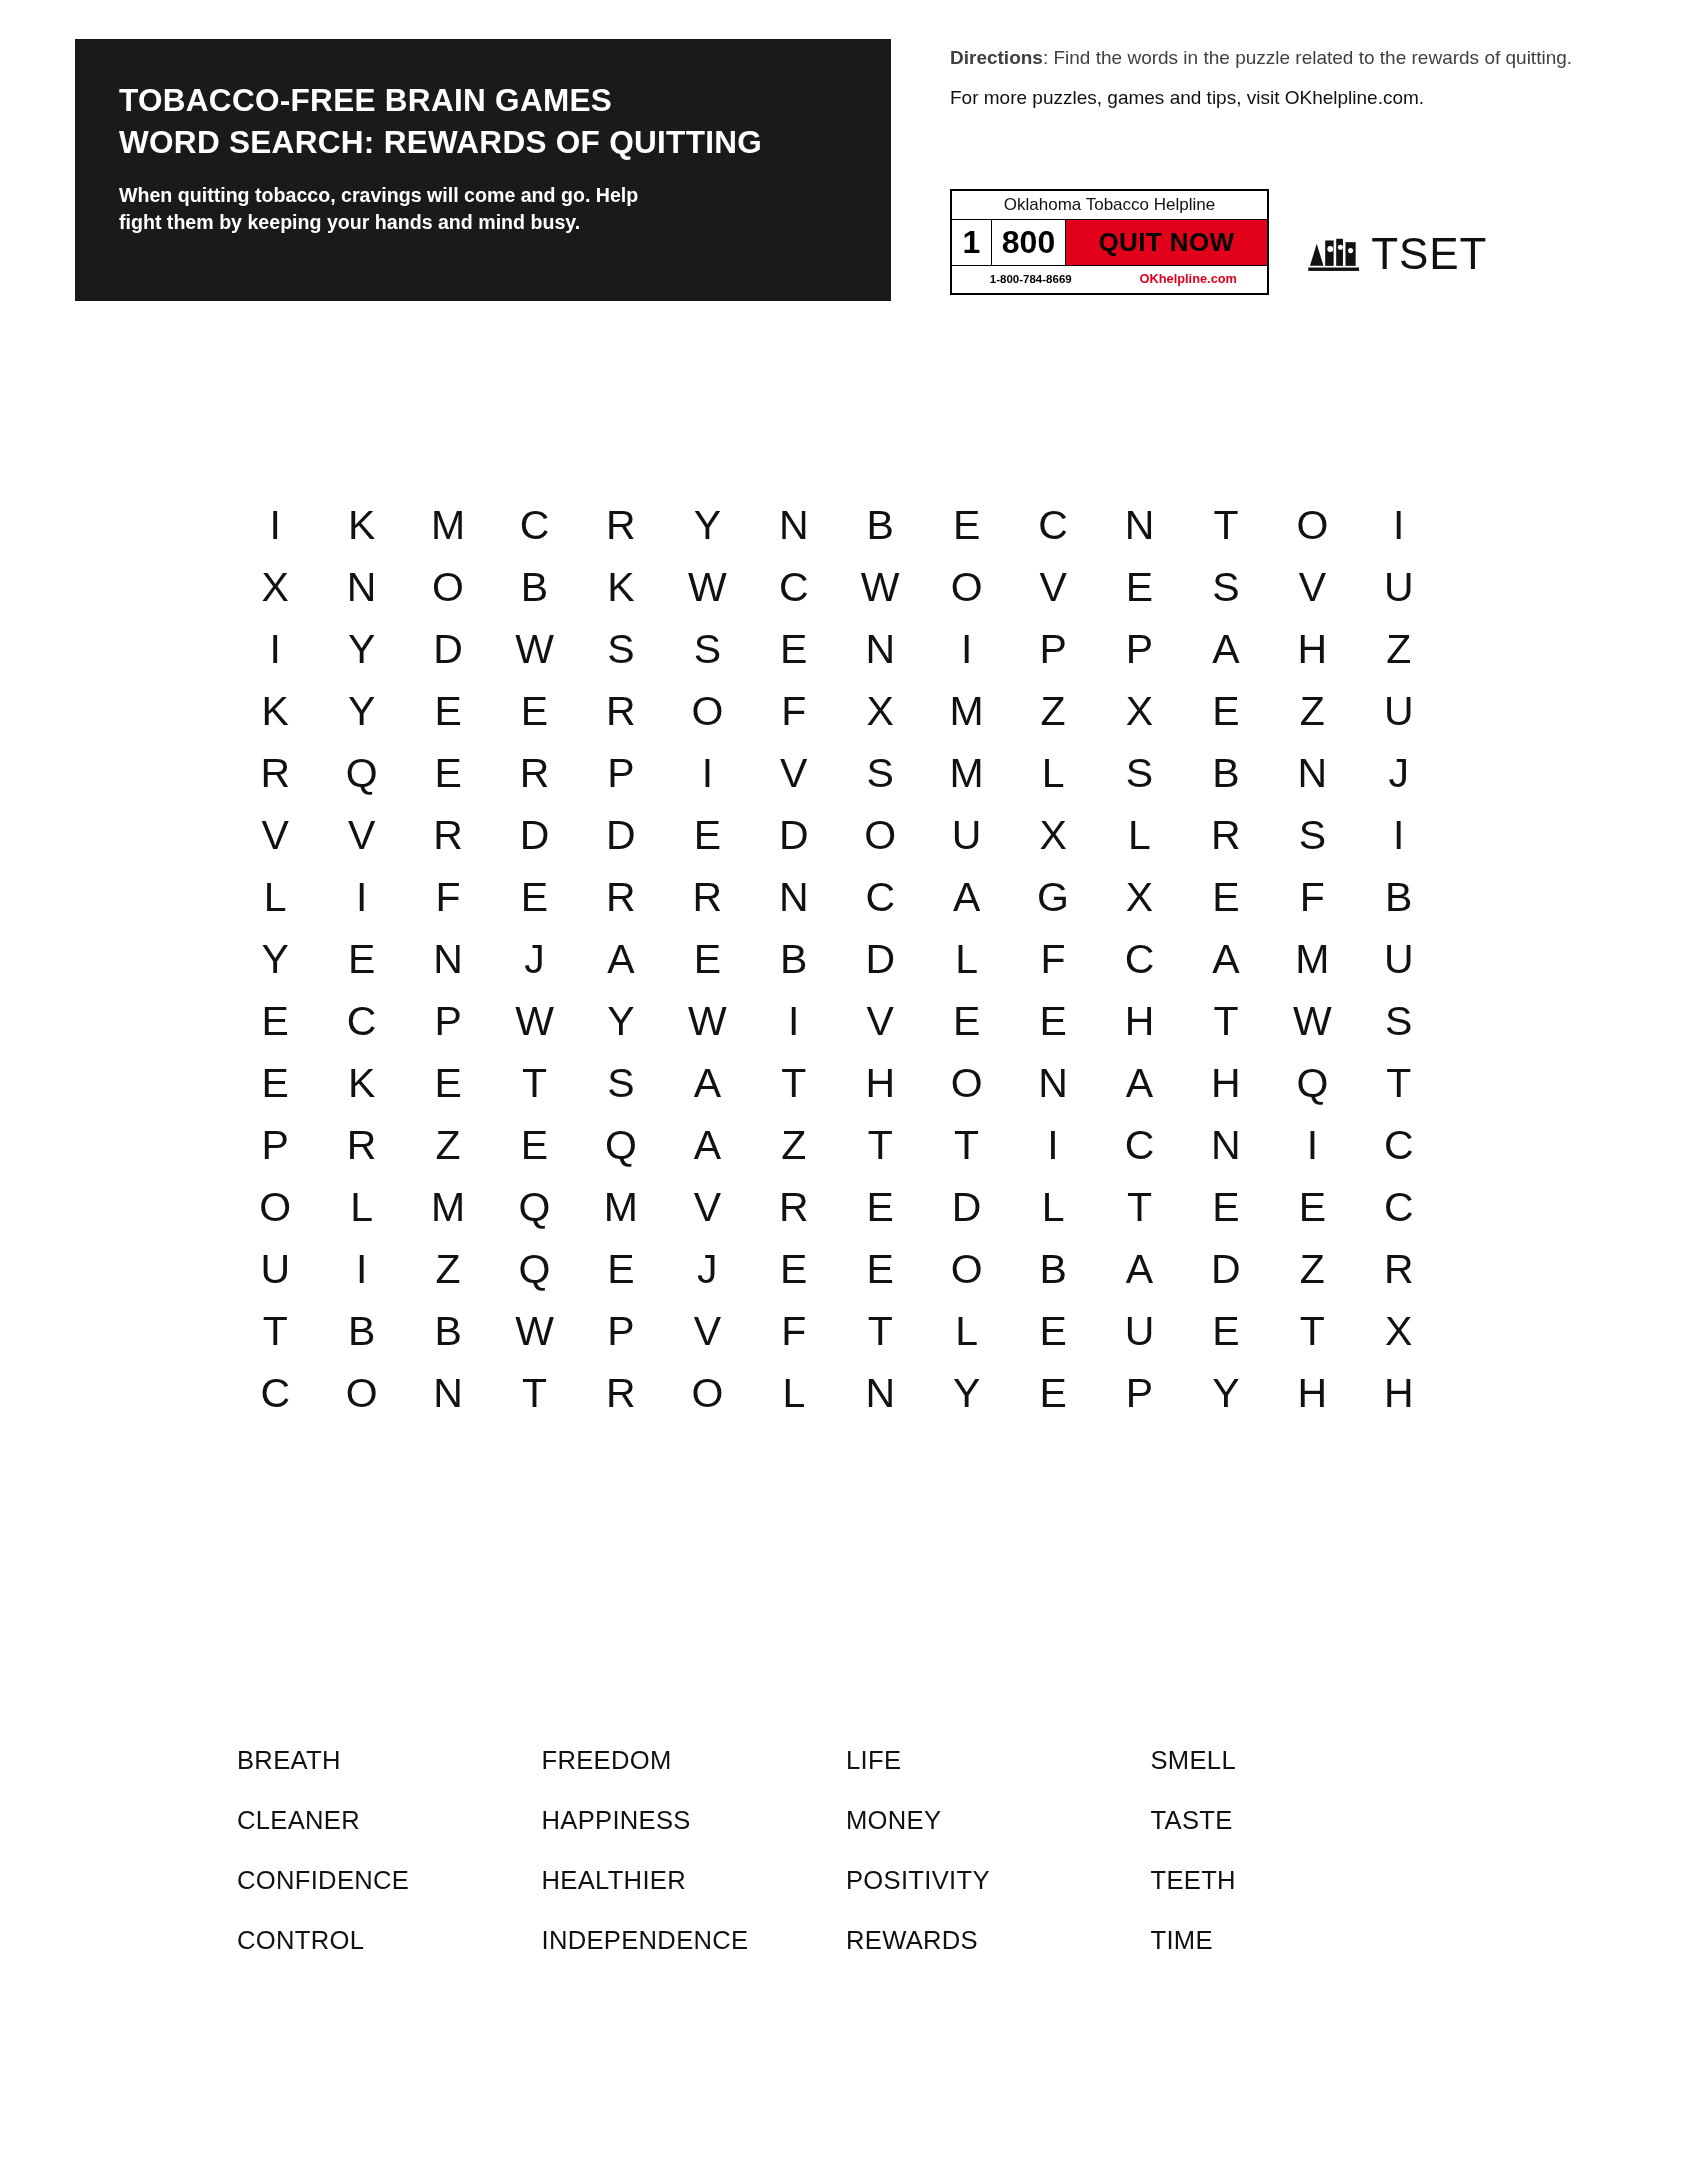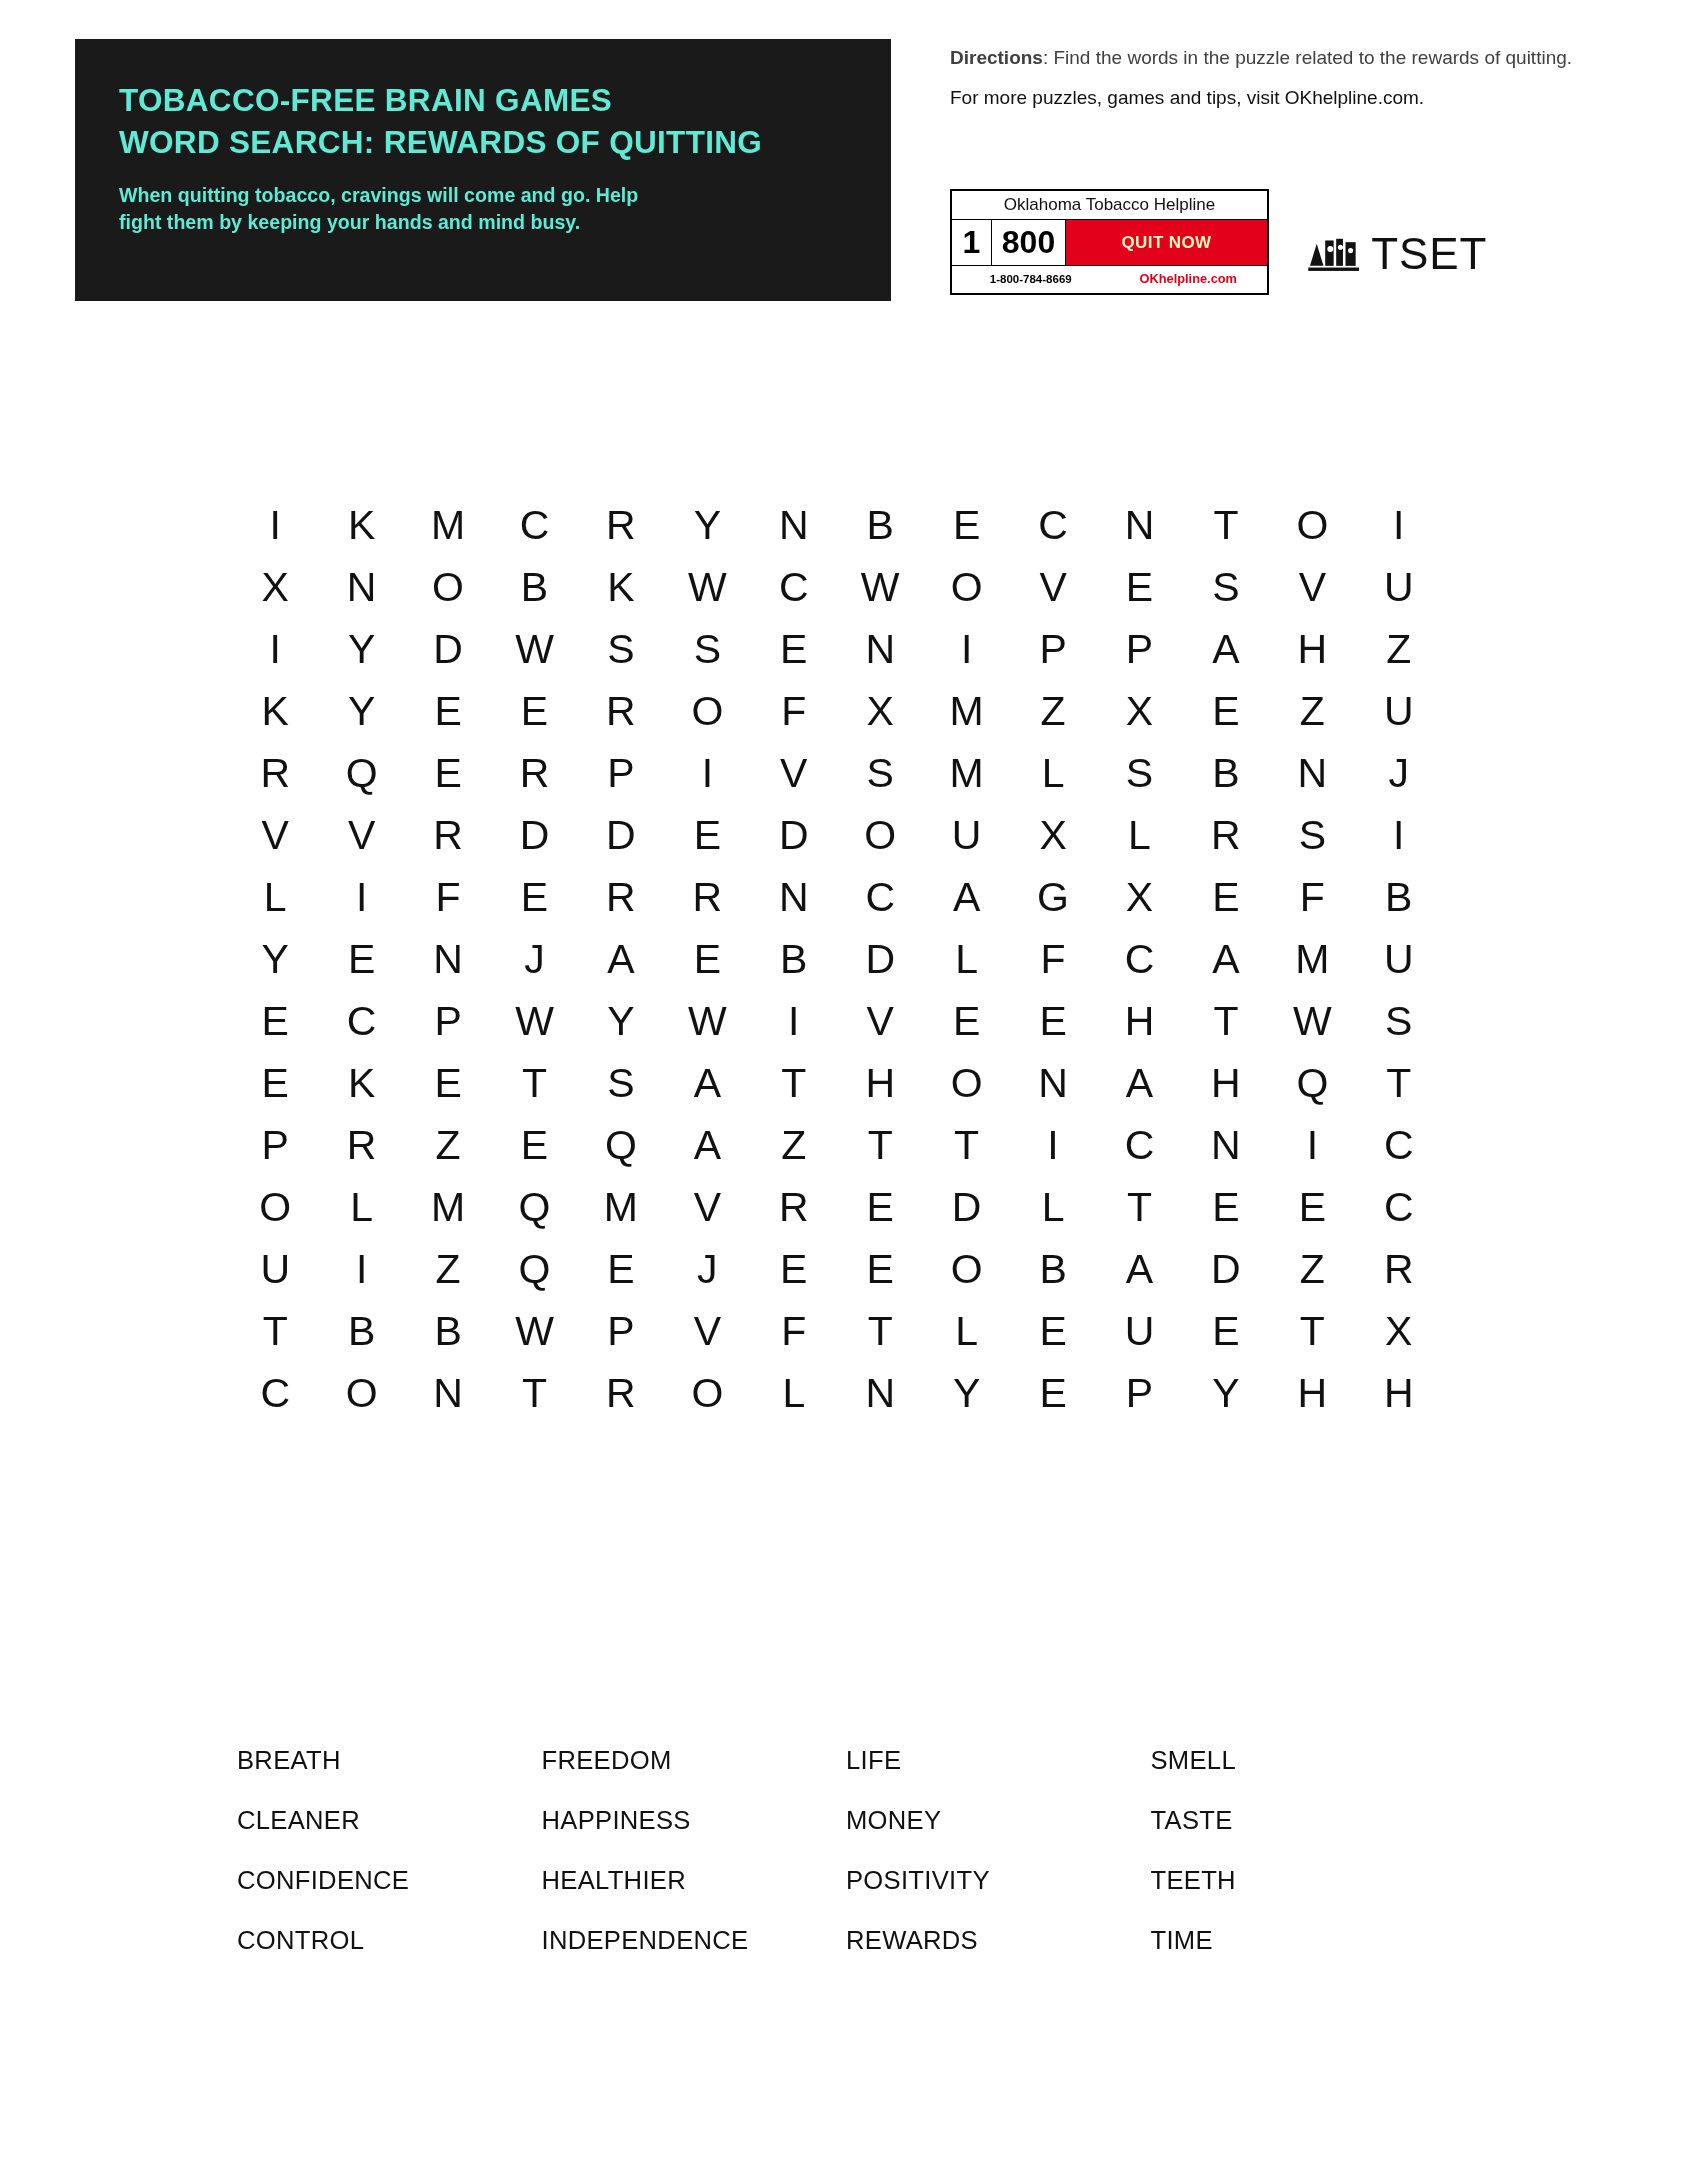--- a/index.html
+++ b/index.html
@@ -17,21 +17,21 @@
   }
 
   
   .header-block {
     position: absolute;
     left: 75px;
     top: 39px;
     width: 816px;
     height: 262px;
     background: #1a1a1a;
-    color: #5eead4;
+    color: #ffffff;
     box-sizing: border-box;
     padding: 41px 44px 0 44px;
   }
   .title-line {
     font-family: "Liberation Sans", sans-serif;
     font-weight: bold;
     font-size: 31.5px;
     letter-spacing: 0.3px;
     line-height: 1.32;
     text-transform: uppercase;
@@ -97,23 +97,23 @@
   .hl-800 {
     width: 73px;
     font-weight: bold;
     font-size: 32px;
     display: flex; align-items: center; justify-content: center;
     border-right: 1.7px solid #000;
   }
   .hl-quit {
     flex: 1;
     background: #e3001b;
-    color: #fef9c3;
-    font-weight: bold;
-    font-size: 17px;
+    color: #000000;
+    font-weight: bold;
+    font-size: 26px;
     letter-spacing: 0.4px;
     display: flex; align-items: center; justify-content: center;
   }
   .helpline-bot {
     height: 25.6px;
     display: flex;
     align-items: center;
   }
   .hl-phone {
     width: 50%;

